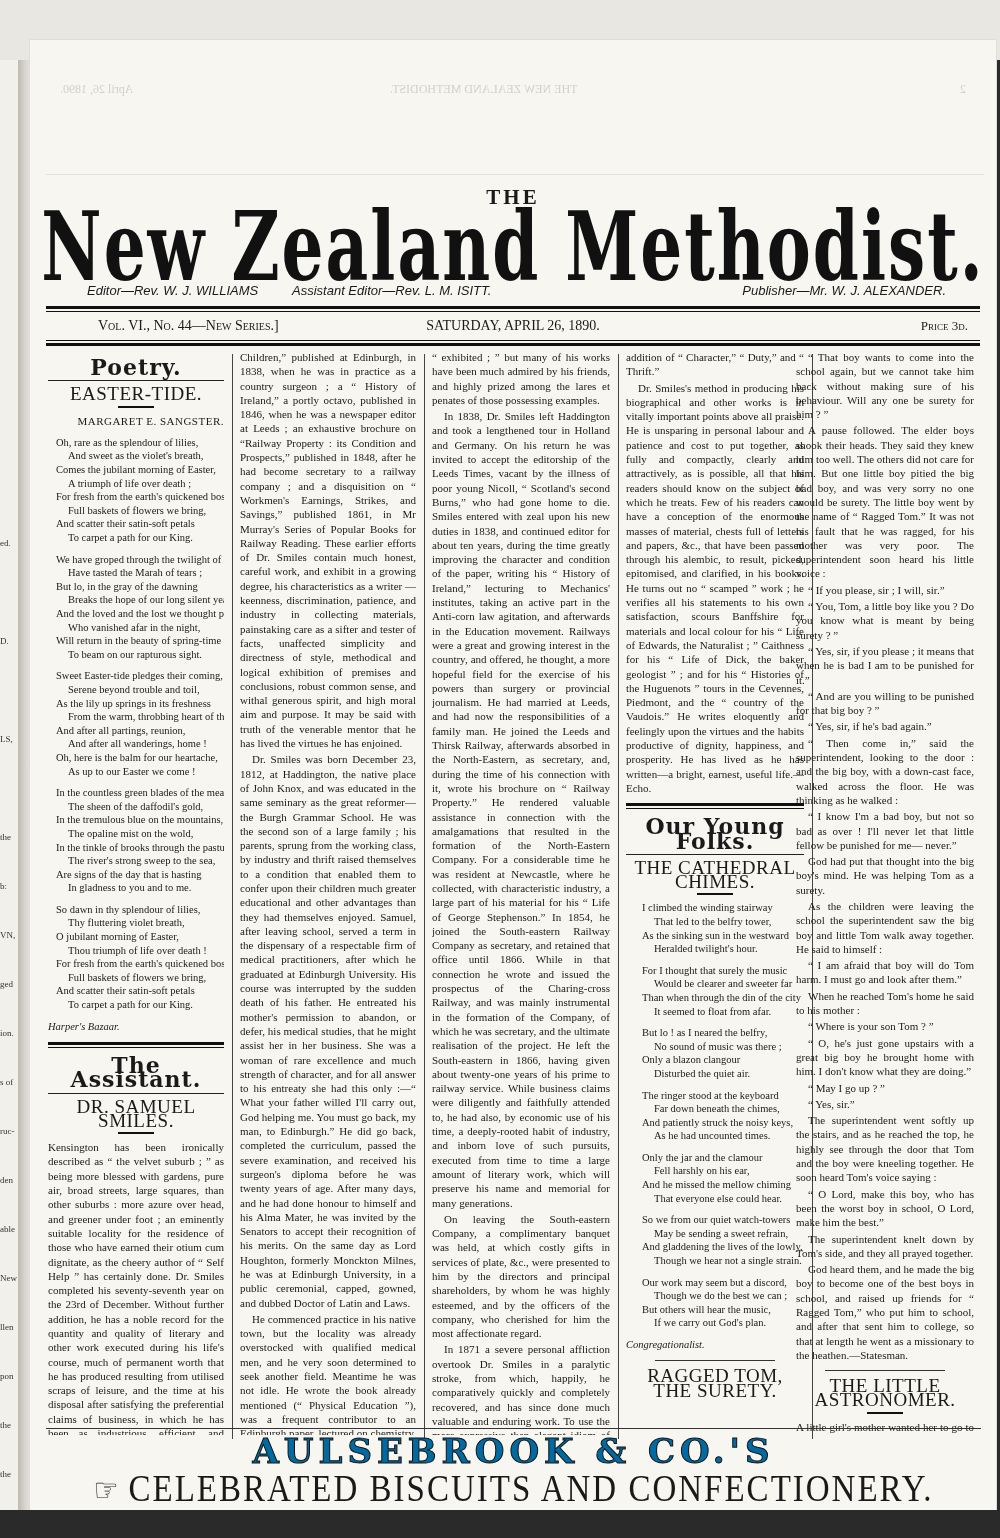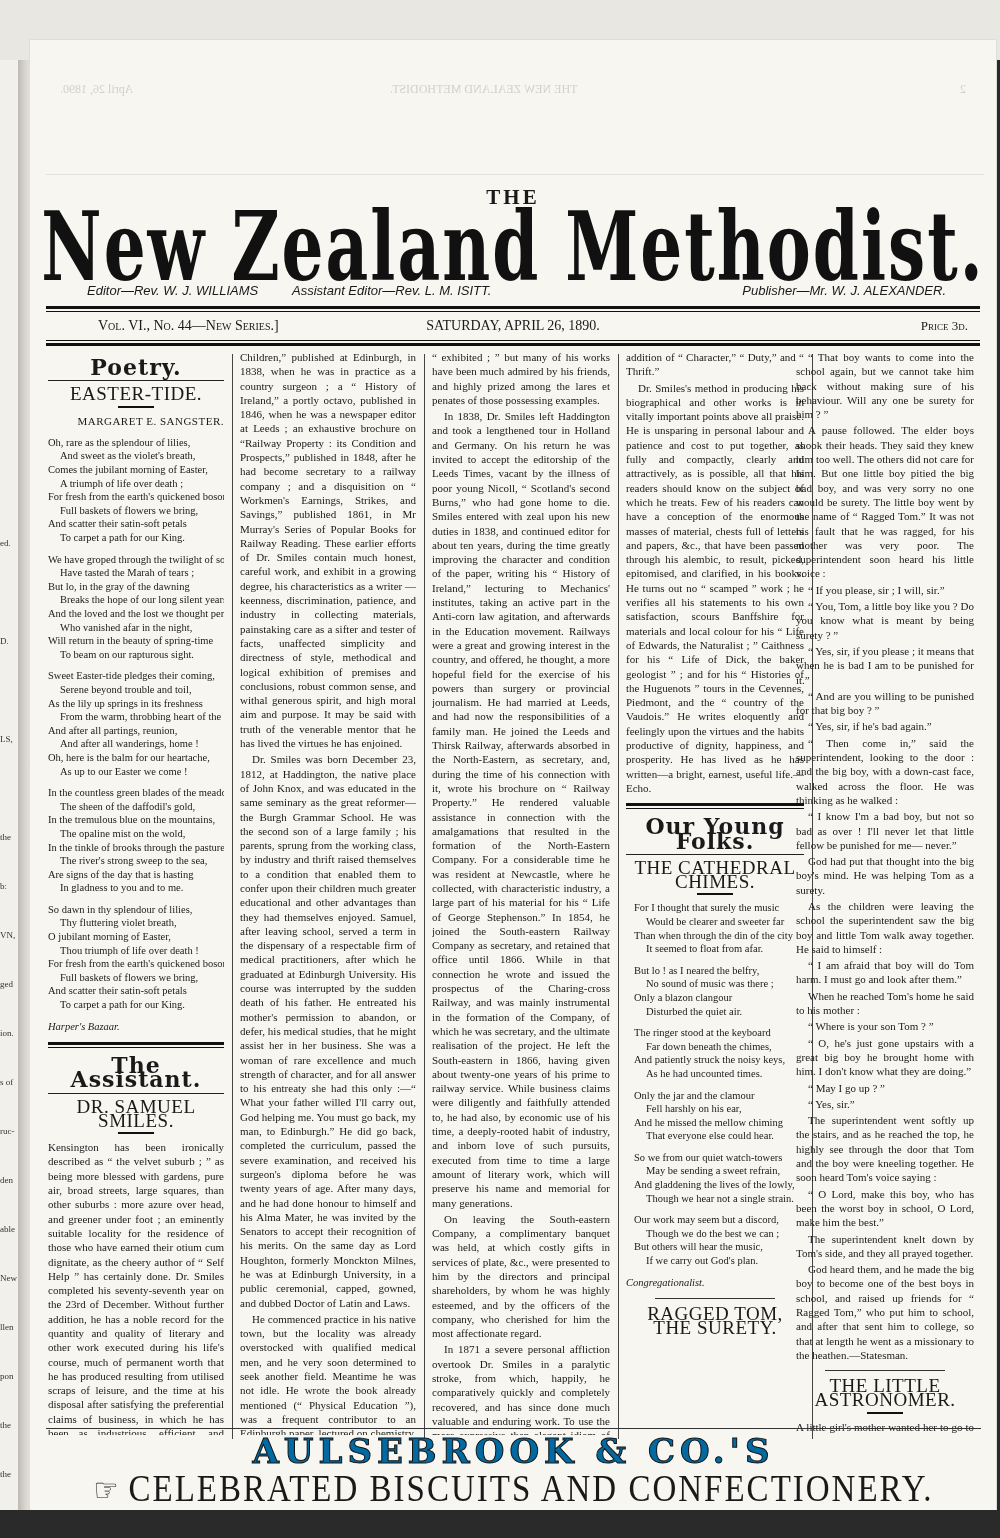--- a/index.html
+++ b/index.html
@@ -30,21 +30,21 @@
   .col p.noind{text-indent:0;}
   .divider{position:absolute;top:4px;width:1px;height:1085px;background:#444;}
   .section-head{font-family:"DejaVu Serif",serif;font-weight:bold;font-size:22px;text-align:center;margin:10px 0 6px;letter-spacing:1px;}
   .section-rule{border-top:1px solid #222;margin:4px 0 6px;}
   .double-rule{border-top:3px solid #111;border-bottom:1px solid #111;height:2px;margin:8px 0 6px;}
   .art-title{text-align:center;font-size:19px;letter-spacing:.5px;margin:6px 0 4px;}
   .short-rule{width:36px;margin:4px auto 6px;border-top:2px solid #111;}
   .mid-rule{width:120px;margin:8px auto 8px;border-top:1px solid #333;}
   .author{text-align:right;font-size:11px;letter-spacing:.5px;margin-bottom:8px;}
   .poem{font-size:10.5px;line-height:13.6px;text-align:left;}
-  .stanza{margin-bottom:8px;}
+  .stanza{margin-bottom:8px;margin-left:8px;}
   .stanza div{white-space:nowrap;}
   .stanza div.in{padding-left:12px;}
   .credit{text-align:left;font-style:italic;font-size:10.5px;margin:2px 8px 6px 0;}
   .ad{position:absolute;top:1388px;left:16px;width:935px;text-align:center;}
   .ad .rule-top{border-top:1px solid #333;margin-bottom:4px;}
   .ad .brand{font-family:"DejaVu Serif",serif;font-size:34px;font-weight:bold;letter-spacing:5px;color:#0369a1;-webkit-text-stroke:1px #111;line-height:36px;}
   .ad .line2{font-family:"Liberation Serif",serif;font-size:33px;letter-spacing:2px;line-height:38px;transform:scaleY(1.15);}
   .ad .hand{display:inline-block;font-size:28px;margin-right:8px;}
   .ad .line3{font-family:"DejaVu Serif",serif;font-size:15px;font-weight:bold;letter-spacing:2px;margin-top:4px;}
   .bottom-dark{position:absolute;left:0;right:0;bottom:0;height:28px;background:#2a2a2a;}
@@ -232,20 +232,26 @@
 
     <div class="col" style="left:580px;width:178px">
       <p class="noind">addition of “ Character,” “ Duty,” and “ Thrift.”</p>
       <p>Dr. Smiles's method in producing his biographical and other works is in vitally important points above all praise. He is unsparing in personal labour and patience and cost to put together, as fully and compactly, clearly and attractively, as is possible, all that his readers should know on the subject of which he treats. Few of his readers can have a conception of the enormous masses of material, chests full of letters and papers, &amp;c., that have been passed through his alembic, to result, picked, epitomised, and clarified, in his books. He turns out no “ scamped ” work ; he verifies all his statements to his own satisfaction, scours Banffshire for materials and local colour for his “ Life of Edwards, the Naturalist ; ” Caithness for his “ Life of Dick, the baker geologist ” ; and for his “ Histories of the Huguenots ” tours in the Cevennes, Piedmont, and the “ country of the Vaudois.” He writes eloquently and feelingly upon the virtues and the habits productive of dignity, happiness, and prosperity. He has lived as he has written—a bright, earnest, useful life.—Echo.</p>
       <div class="double-rule"></div>
       <div class="section-head">Our Young Folks.</div>
       <div class="section-rule"></div>
       <div class="art-title">THE CATHEDRAL CHIMES.</div>
       <div class="short-rule"></div>
       <div class="poem" id="chimesStanzas" style="padding-left:8px">
+          <div class="stanza">
+            <div>I climbed the winding stairway</div>
+            <div class="in">That led to the belfry tower,</div>
+            <div>As the sinking sun in the westward</div>
+            <div class="in">Heralded twilight's hour.</div>
+          </div>
           <div class="stanza">
             <div>For I thought that surely the music</div>
             <div class="in">Would be clearer and sweeter far</div>
             <div>Than when through the din of the city</div>
             <div class="in">It seemed to float from afar.</div>
           </div>
           <div class="stanza">
             <div>But lo ! as I neared the belfry,</div>
             <div class="in">No sound of music was there ;</div>
             <div>Only a blazon clangour</div>

